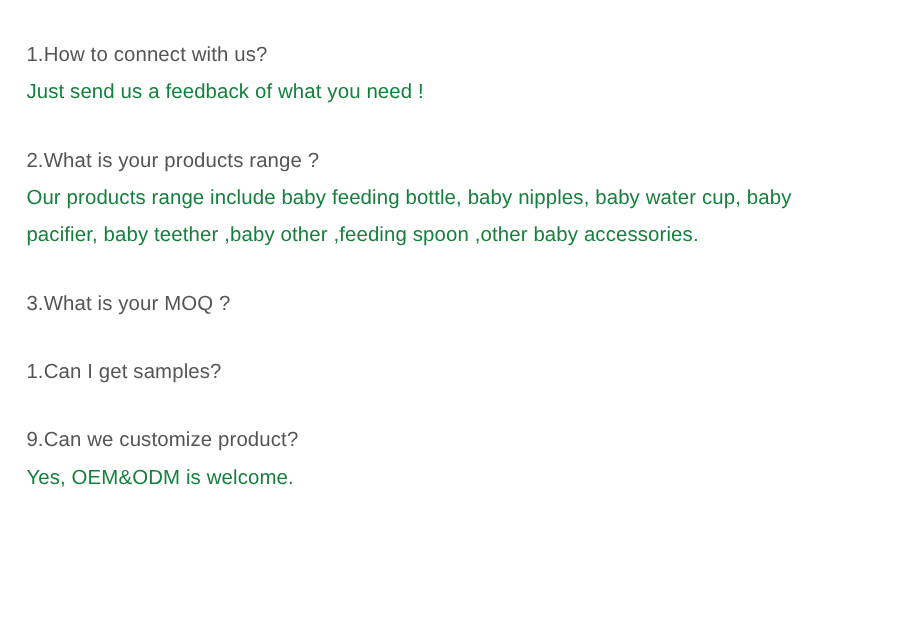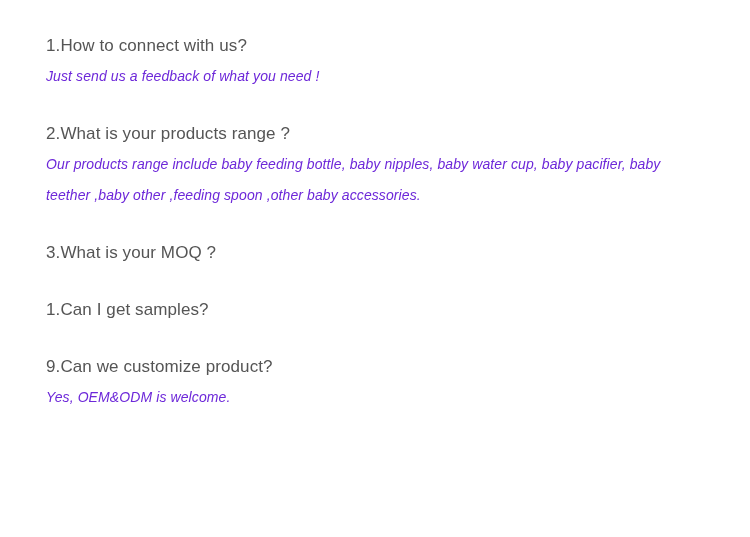--- a/index.html
+++ b/index.html
@@ -11,43 +11,42 @@
     height: 537px;
     background: #ffffff;
     font-family: "Liberation Sans", sans-serif;
     color: #5a5a5a;
     overflow: hidden;
   }
   .page {
     box-sizing: border-box;
     width: 750px;
     height: 434px;
-    padding: 30px 42px 0 46px;
+    padding: 30px 42px 0 22px;
     background: #ffffff;
   }
   .faq-block {
     margin-bottom: 26px;
   }
   .faq-block:last-child {
     margin-bottom: 0;
   }
   .question {
     font-size: 17px;
     line-height: 31px;
     color: #555555;
     letter-spacing: 0.1px;
     white-space: pre-wrap;
   }
   .answer {
-    font-size: 14px;
+    font-size: 17px;
     line-height: 31px;
-    color: #6d28d9;
+    color: #15803d;
     letter-spacing: 0.1px;
     white-space: pre-wrap;
-    font-style: italic;
   }
 </style>
 </head>
 <body>
 
 <div class="page">
 
   <div class="faq-block">
     <div class="question">1.How to connect with us?</div>
     <div class="answer">Just send us a feedback of what you need !</div>

